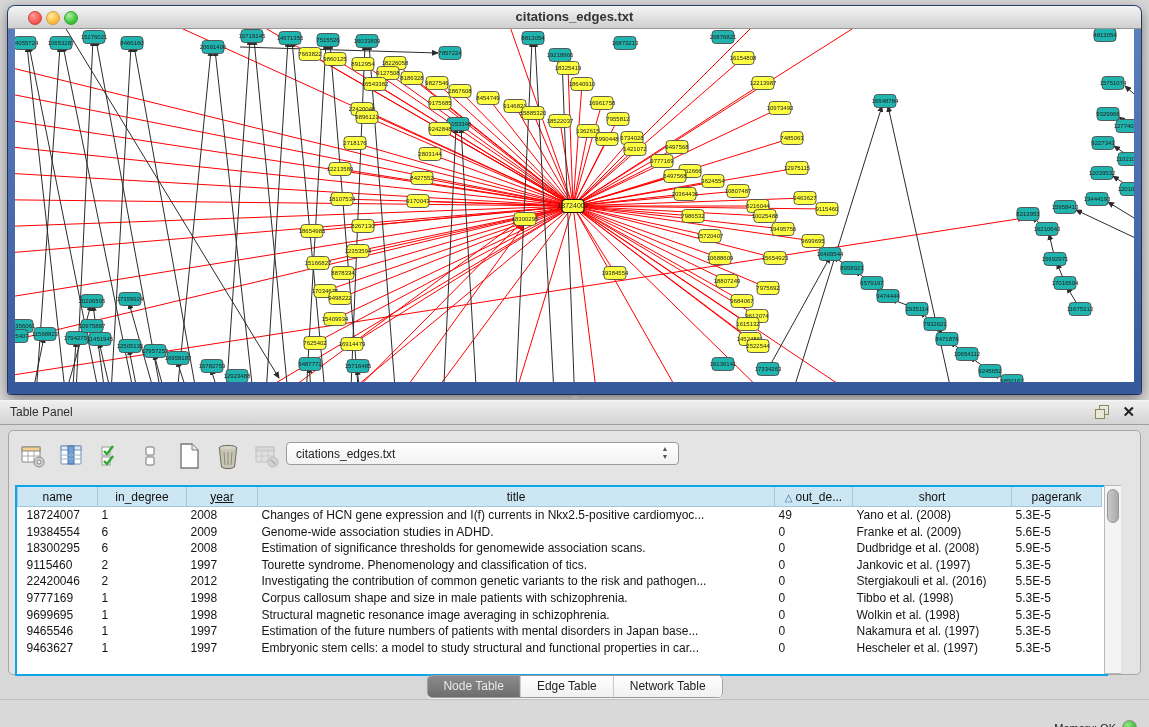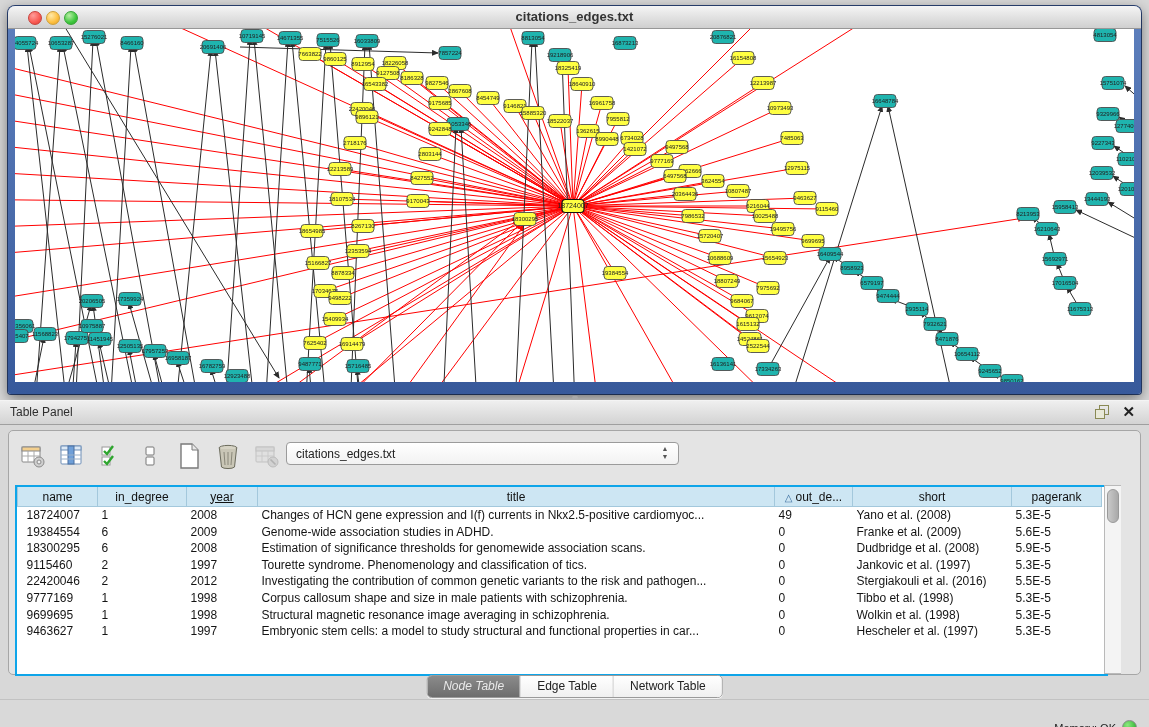--- a/index.html
+++ b/index.html
@@ -60,21 +60,21 @@
   #vthumb{position:absolute;left:2px;top:3px;width:10px;height:32px;border-radius:6px;
     background:linear-gradient(90deg,#c9c9c9,#a9a9a9);border:1px solid #999;}
 
   
   #tabs{position:absolute;left:50%;top:675px;transform:translateX(-50%);
     display:flex;height:21px;border:1px solid #9a9a9a;border-radius:5px;
     overflow:hidden;background:#ffffff;box-shadow:0 1px 0 rgba(255,255,255,.7);}
   .tab{padding:0 16px;font-size:12px;color:#222;line-height:21px;background:linear-gradient(#ffffff,#f0f0f0);
     border-right:1px solid #c2c2c2;}
   .tab:last-child{border-right:none;}
-  .tab.selected{background:linear-gradient(#8b8b8b,#6d6d6d);color:#e9e9e9;font-style:italic;}
+  .tab.selected{background:linear-gradient(#8b8b8b,#6d6d6d);color:#e9e9e9;}
 
   
   #statusbar{position:absolute;left:0;bottom:0;width:1149px;height:27px;
     background:#d9d9d9;border-top:1px solid #c2c2c2;}
   #memory{position:absolute;right:12px;top:20px;display:flex;align-items:center;gap:6px;}
   #memory-label{font-size:11px;color:#222;}
   #memory-dot{width:13px;height:13px;border-radius:50%;
     background:radial-gradient(circle at 35% 30%,#8ee87e,#3dbb3d 65%,#2d9a2d);
     border:1px solid #8a8a8a;}
   #divider-dot{position:absolute;left:572px;top:396px;width:6px;height:3px;border-radius:2px;background:#a9a9a9;}
@@ -939,20 +939,29 @@
           <tr>
             <td class="c0" style="width: 79px;">9699695</td>
             <td class="c1" style="width: 88px;">1</td>
             <td class="c2" style="width: 70px;">1998</td>
             <td class="c3" style="width: 516px;">Structural magnetic resonance image averaging in schizophrenia.</td>
             <td class="c4" style="width: 77px;">0</td>
             <td class="c5" style="width: 158px;">Wolkin et al. (1998)</td>
             <td class="c6" style="width: 89px;">5.3E-5</td>
           </tr>
           <tr>
+            <td class="c0" style="width: 79px;">9465546</td>
+            <td class="c1" style="width: 88px;">1</td>
+            <td class="c2" style="width: 70px;">1997</td>
+            <td class="c3" style="width: 516px;">Estimation of the future numbers of patients with mental disorders in Japan base...</td>
+            <td class="c4" style="width: 77px;">0</td>
+            <td class="c5" style="width: 158px;">Nakamura et al. (1997)</td>
+            <td class="c6" style="width: 89px;">5.3E-5</td>
+          </tr>
+          <tr>
             <td class="c0" style="width: 79px;">9463627</td>
             <td class="c1" style="width: 88px;">1</td>
             <td class="c2" style="width: 70px;">1997</td>
             <td class="c3" style="width: 516px;">Embryonic stem cells: a model to study structural and functional properties in car...</td>
             <td class="c4" style="width: 77px;">0</td>
             <td class="c5" style="width: 158px;">Hescheler et al. (1997)</td>
             <td class="c6" style="width: 89px;">5.3E-5</td>
           </tr>
         </tbody>
     </table>

